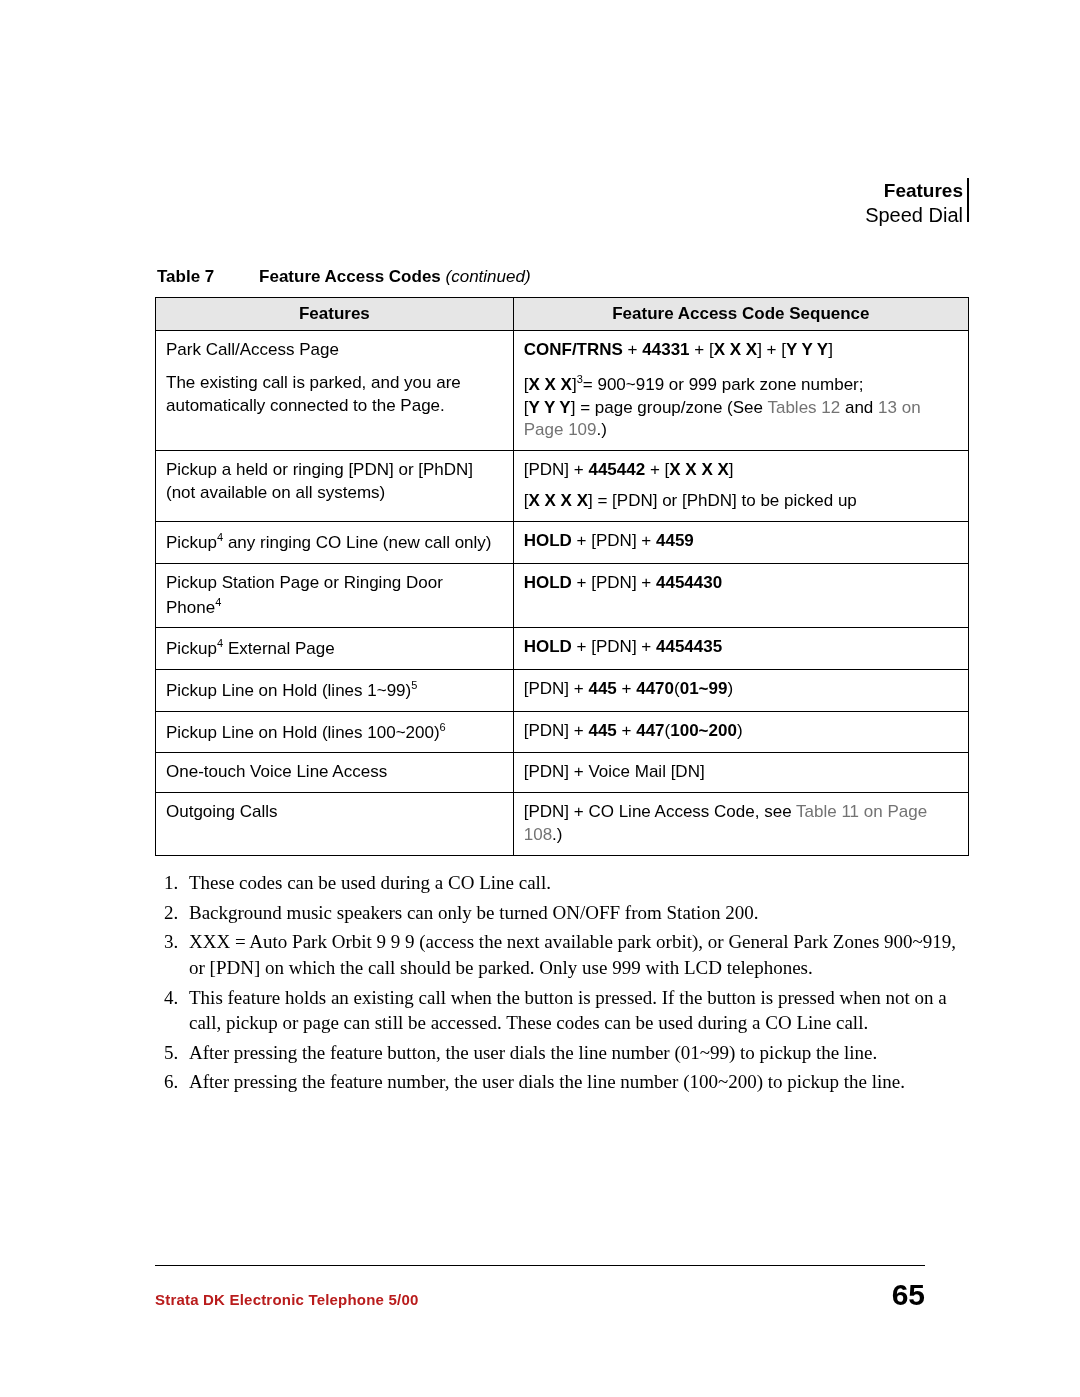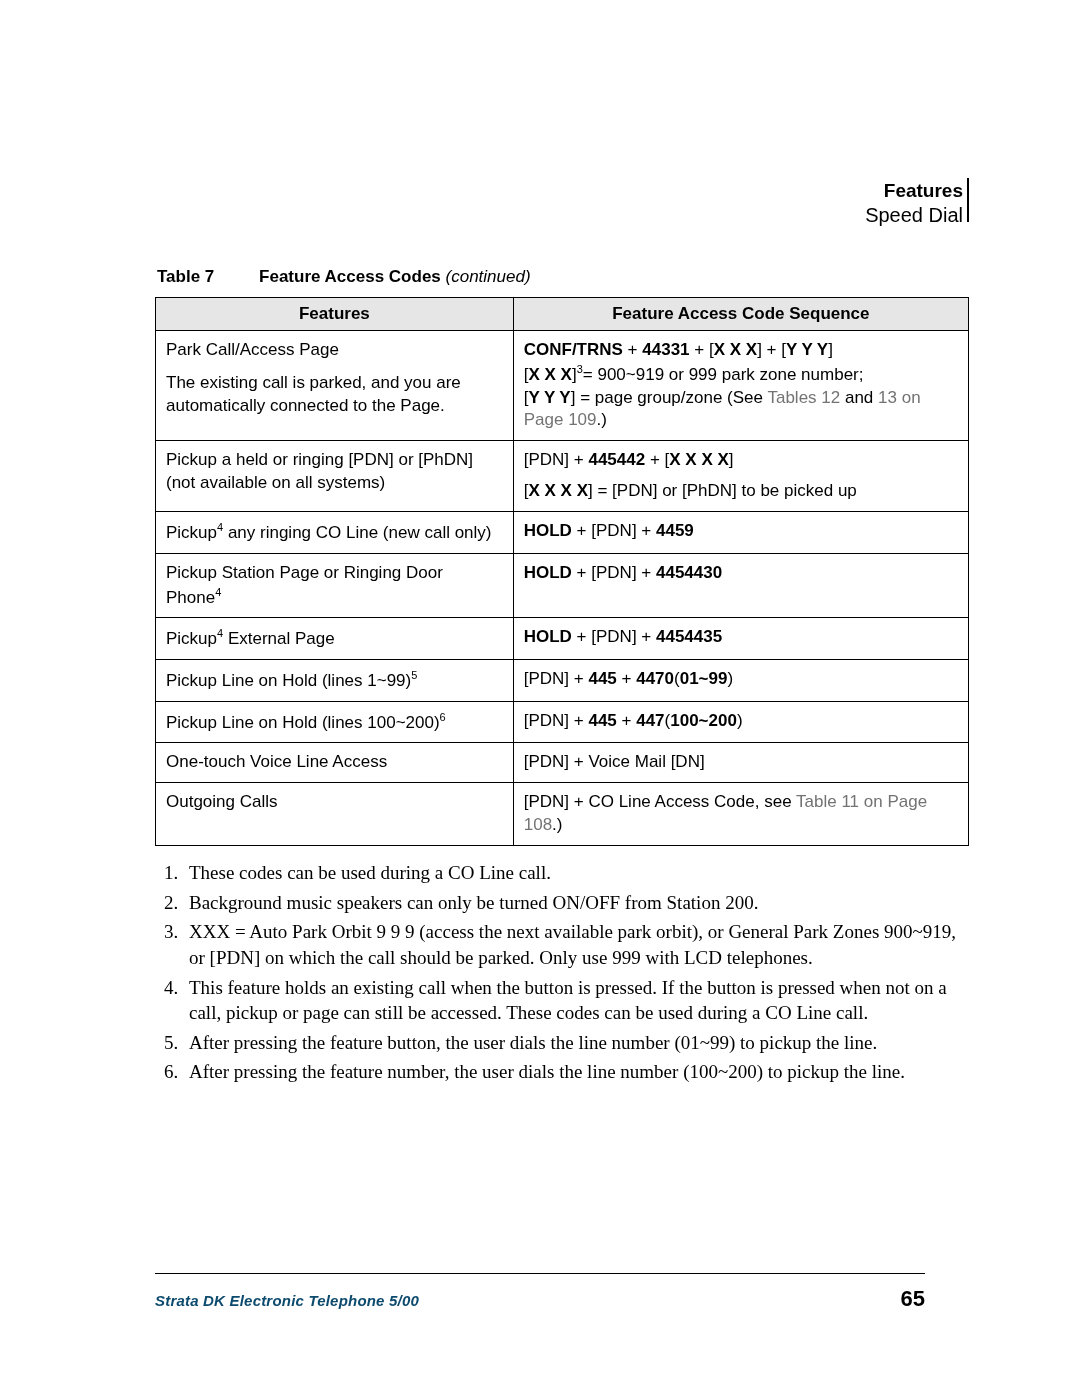--- a/index.html
+++ b/index.html
@@ -83,26 +83,25 @@
     bottom: 85px;
     border-top: 1px solid #000;
     padding-top: 12px;
     display: flex;
     justify-content: space-between;
     align-items: baseline;
   }
   .footer-left {
     font-size: 15px;
     font-weight: bold;
-    color: #0c4a6e;
+    color: #b91c1c;
     letter-spacing: 0.2px;
-    font-style: italic;
   }
   .footer-right {
-    font-size: 22px;
+    font-size: 30px;
     font-weight: bold;
   }
 </style>
 </head>
 <body>
 
 <div class="page">
 
   <div class="header-block">
     <div class="rule"></div>
@@ -126,21 +125,21 @@
     <tbody>
       <tr>
         <td>
           <div>Park Call/Access Page</div>
           <div style="margin-top:10px;">The existing call is parked, and you are automatically connected to the Page.</div>
         </td>
         <td class="seq">
           <div>
             <span class="hb">CONF/TRNS</span><span> + </span><span class="b">44331</span><span> + [</span><span class="b">X X X</span><span>] + [</span><span class="b">Y Y Y</span><span>]</span>
           </div>
-          <div style="margin-top:0;">
+          <div style="margin-top:10px;">
             <span>[</span><span class="b">X X X</span><span>]</span><span class="sup">3</span><span>= 900~919 or 999 park zone number;</span>
           </div>
           <div>
             <span>[</span><span class="b">Y Y Y</span><span>] = page group/zone (See </span><span class="link">Tables 12</span><span> and </span><span class="link">13 on Page 109</span><span>.)</span>
           </div>
         </td>
       </tr>
 
 
       <tr>

